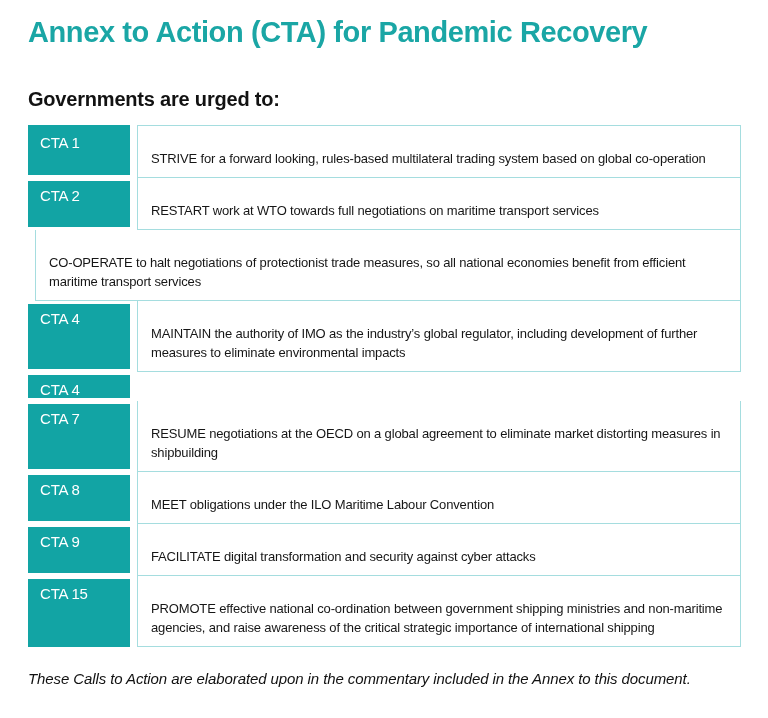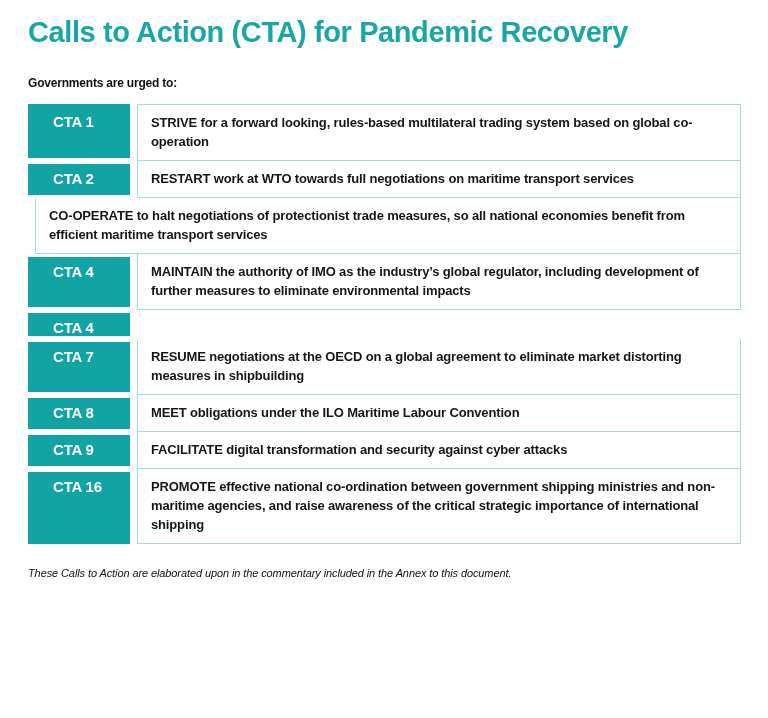--- a/index.html
+++ b/index.html
@@ -21,23 +21,23 @@
   }
   .page-title {
     margin: 0;
     color: #1aa6a5;
     font-size: 29px;
     line-height: 32px;
     font-weight: bold;
     letter-spacing: -0.4px;
   }
   .subtitle {
-    margin-top: 28px;
+    margin-top: 40px;
     color: #121212;
-    font-size: 12px;
+    font-size: 20px;
     font-weight: bold;
     letter-spacing: -0.2px;
   }
   .cta-table {
     margin-top: 14px;
     display: flex;
     flex-direction: column;
   }
   .cta-row {
     display: flex;
@@ -46,60 +46,60 @@
   .label-col {
     flex: 0 0 102px;
     width: 102px;
     display: flex;
   }
   .cta-label {
     flex: 1;
     background: #12a4a4;
     margin: 3px 0;
     color: #ffffff;
-    font-weight: bold;
+    font-weight: normal;
     font-size: 15px;
     letter-spacing: -0.2px;
-    padding: 6px 0 0 25px;
+    padding: 6px 0 0 12px;
     box-sizing: border-box;
   }
   .cta-row:first-child .cta-label { margin-top: 0; padding-top: 9px; }
   .cta-row:last-child  .cta-label { margin-bottom: 0; }
   .col-gap {
     flex: 0 0 7px;
     width: 7px;
     background: #ffffff;
   }
   .cta-text {
     flex: 1;
     border: solid #a5dddf;
     border-width: 0 1px 1px 1px;
-    padding: 8px 10px 9px 13px;
+    padding: 23px 10px 9px 13px;
     font-size: 13px;
     line-height: 19px;
-    font-weight: bold;
+    font-weight: normal;
     letter-spacing: -0.15px;
     color: #161616;
     box-sizing: border-box;
   }
   .cta-row:first-child .cta-text { border-top-width: 1px; }
   .footnote {
     margin-top: 23px;
     font-style: italic;
-    font-size: 11px;
+    font-size: 15px;
     letter-spacing: -0.1px;
     color: #111111;
   }
 </style>
 </head>
 <body>
 
 <div class="page">
 
-  <h1 class="page-title">Calls to Action (CTA) for Pandemic Recovery</h1>
+  <h1 class="page-title">Annex to Action (CTA) for Pandemic Recovery</h1>
 
   <div class="subtitle">Governments are urged to:</div>
 
   <div class="cta-table">
 
     <div class="cta-row">
       <div class="label-col">
           <div class="cta-label">CTA 1</div>
         </div>
       <div class="col-gap"></div>
@@ -154,21 +154,21 @@
     <div class="cta-row">
       <div class="label-col">
           <div class="cta-label">CTA 9</div>
         </div>
       <div class="col-gap"></div>
       <div class="cta-text">FACILITATE digital transformation and security against cyber attacks</div>
     </div>
 
     <div class="cta-row">
       <div class="label-col">
-          <div class="cta-label">CTA 16</div>
+          <div class="cta-label">CTA 15</div>
         </div>
       <div class="col-gap"></div>
       <div class="cta-text">PROMOTE effective national co-ordination between government shipping ministries and non-maritime agencies, and raise awareness of the critical strategic importance of international shipping</div>
     </div>
 
   </div>
 
   <div class="footnote">These Calls to Action are elaborated upon in the commentary included in the Annex to this document.</div>
 
 </div>

